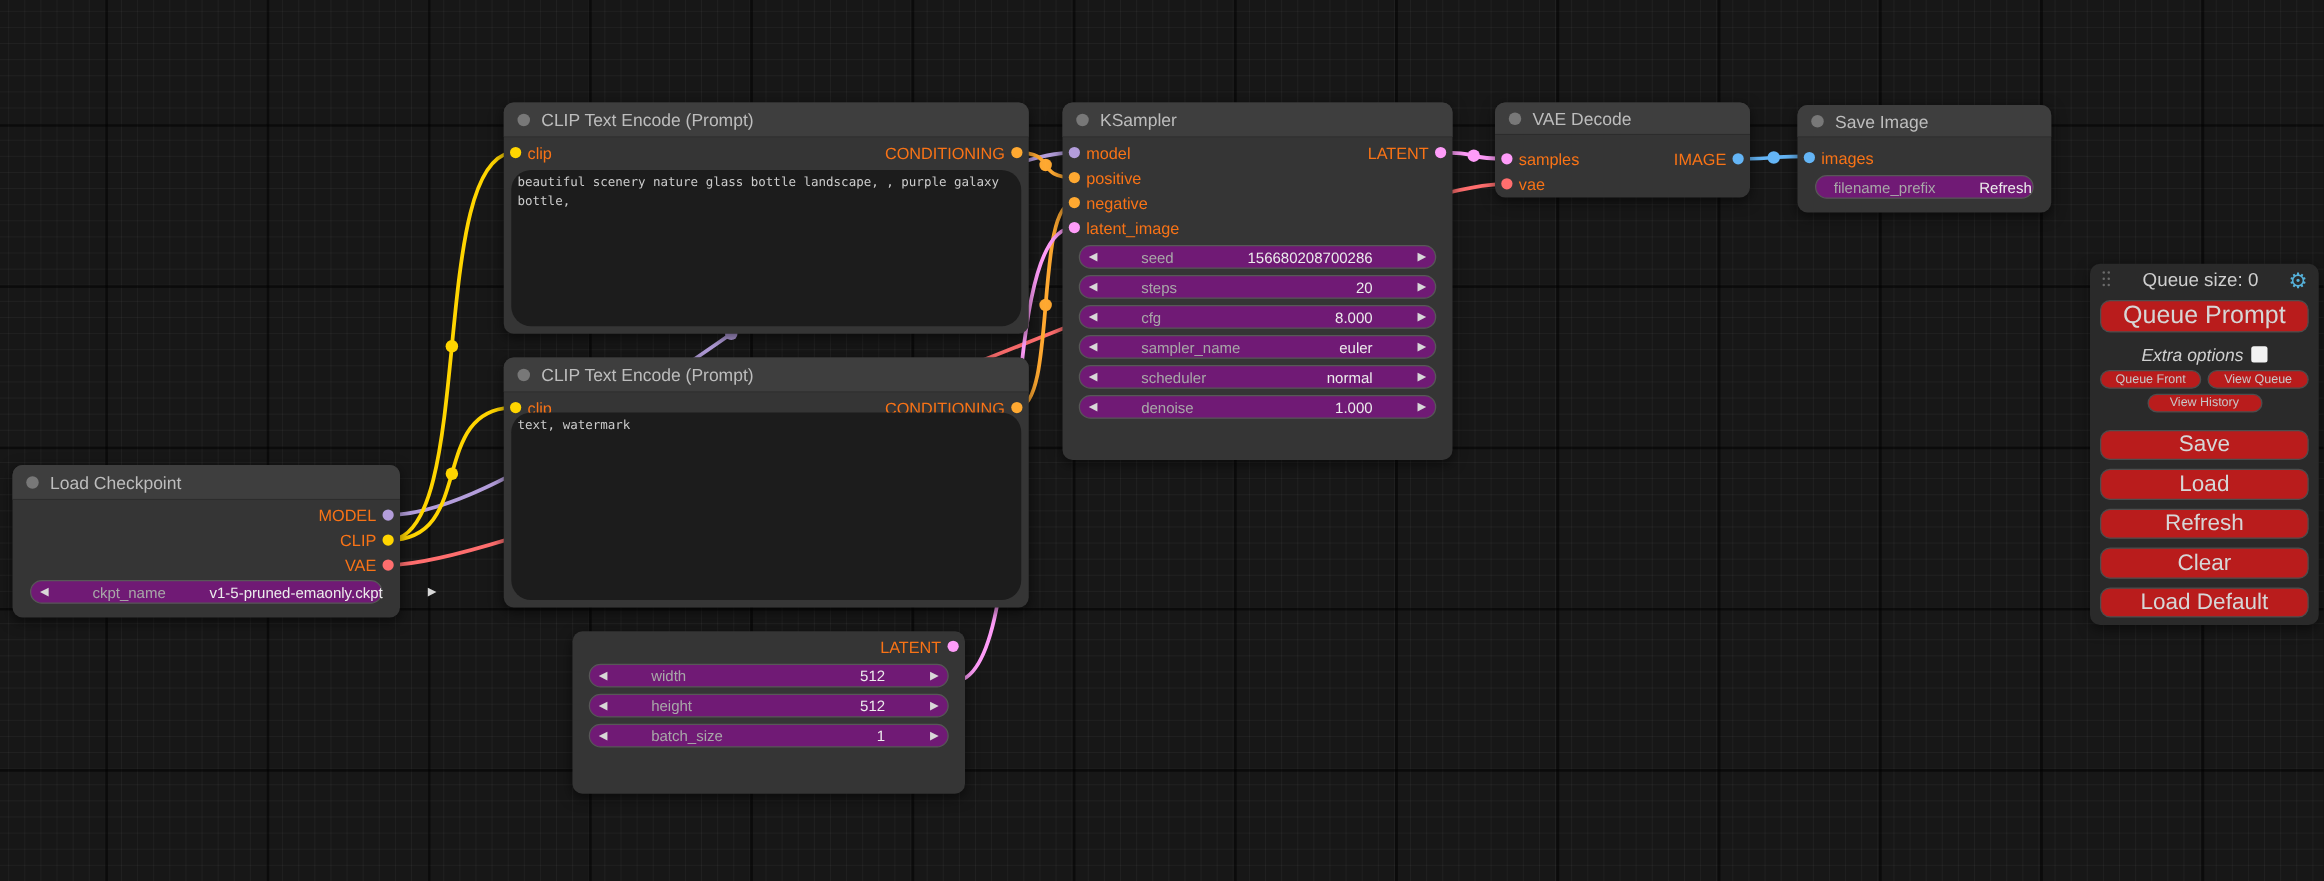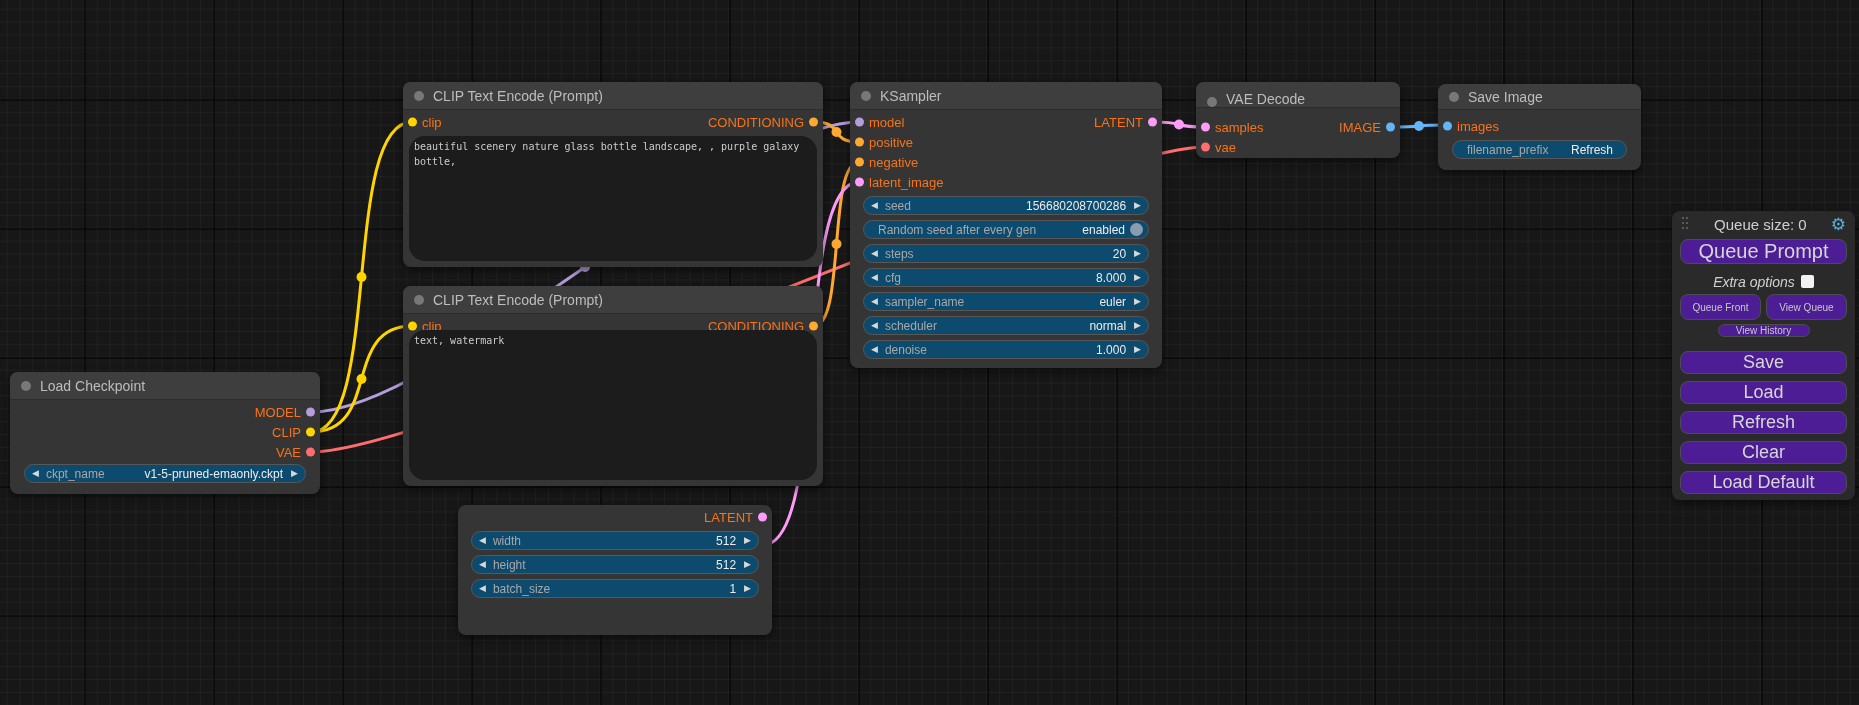--- a/index.html
+++ b/index.html
@@ -18,46 +18,46 @@
     box-shadow:0 3px 10px rgba(0,0,0,0.55);color:#c8c8c8;}
   .node-title{height:28px;background:#3e3e3e;border-radius:8px 8px 0 0;
     border-bottom:1px solid #2c2c2c;display:flex;align-items:center;
     padding:0 11px;gap:9px;font-size:14px;color:#bdbdbd;box-sizing:border-box;}
   .collapse-dot{width:10px;height:10px;border-radius:50%;background:#787878;flex:0 0 auto;}
   .prow{position:relative;height:20px;display:flex;align-items:center;font-size:13px;color:#f97316;}
   .pin-in{position:absolute;left:5px;top:50%;transform:translateY(-50%);width:9px;height:9px;border-radius:50%;}
   .pin-out{position:absolute;right:5px;top:50%;transform:translateY(-50%);width:9px;height:9px;border-radius:50%;}
   .in-label{margin-left:19px;}
   .out-label{margin-left:auto;margin-right:19px;}
-  .widget{height:19px;background:#0c4a6e;border:1px solid #575757;border-radius:10px;
-    display:flex;align-items:center;padding:0 7px;font-size:12px;box-sizing:border-box;}
+  .widget{height:19px;background:#701a75;border:1px solid #575757;border-radius:10px;
+    display:flex;align-items:center;padding:0 7px;font-size:12px;box-sizing:border-box;gap:28px;}
   .warrow{color:#d8d8d8;font-size:9px;line-height:1;flex:0 0 auto;}
   .wlabel{color:#a8a8a8;margin:0 7px;white-space:nowrap;}
   .wvalue{color:#ececec;margin-left:auto;margin-right:8px;white-space:nowrap;}
   .toggle-dot{width:13px;height:13px;border-radius:50%;background:#8a9db0;flex:0 0 auto;margin-right:-2px;}
   .textbox{position:absolute;left:6px;right:6px;background:#1c1c1c;border-radius:16px;
     font-family:"DejaVu Sans Mono",monospace;font-size:10px;line-height:1.45;color:#cccccc;
     padding:4px 5px;white-space:pre-wrap;box-sizing:border-box;overflow:hidden;}
   
   #menu{position:absolute;left:1672px;top:211px;width:183px;height:289px;z-index:3;
     background:#2a2a2a;border-radius:8px;box-shadow:0 3px 10px rgba(0,0,0,0.5);
     box-sizing:border-box;padding:5px 8px 6px;display:flex;flex-direction:column;}
   .menu-head{display:flex;align-items:center;height:18px;margin-bottom:6px;}
   .drag-handle{display:grid;grid-template-columns:4px 4px;grid-auto-rows:5px;margin-left:2px;}
   .drag-handle i{width:2px;height:2px;border-radius:50%;background:#6a6a6a;}
   .queue-size{flex:1;text-align:center;font-size:15px;color:#cfcfcf;}
   .gear{color:#55b1da;font-size:17px;line-height:1;margin-right:1px;}
-  .btn{background:#4c1d95;border:1px solid #4d4d4d;border-radius:8px;color:#d6d6d6;
+  .btn{background:#b91c1c;border:1px solid #4d4d4d;border-radius:8px;color:#d6d6d6;
     display:flex;align-items:center;justify-content:center;box-sizing:border-box;cursor:default;}
   .btn-queue{height:27px;font-size:20px;margin-bottom:10px;}
   .extra-row{display:flex;align-items:center;justify-content:center;gap:6px;height:15px;
     font-size:14px;color:#d0d0d0;margin-bottom:5px;font-style:italic;}
   .checkbox{width:13px;height:13px;background:#f2f2f2;border-radius:2px;}
   .small-row{display:flex;gap:5px;margin-bottom:4px;}
-  .btn-small{height:26px;font-size:10px;border-radius:8px;flex:1;color:#c8c8c8;}
+  .btn-small{height:15px;font-size:10px;border-radius:8px;flex:1;color:#c8c8c8;}
   .btn-hist{height:15px;font-size:10px;border-radius:8px;width:92px;margin:0 auto 14px;color:#c8c8c8;}
   .btn-big{height:25px;font-size:18px;margin-bottom:7px;}
 </style>
 </head>
 <body>
 
 <div id="stage">
   <svg id="wires" width="1859" height="705">
       <path d="M 311 412 C 441 412, 729 122, 859 122" stroke="#B39DDB" stroke-width="3" fill="none"></path>
       <circle cx="585" cy="267" r="5" fill="#B39DDB"></circle>
@@ -158,25 +158,20 @@
         <span class="pin-in" style="background-color: rgb(255, 156, 249);"></span>
         <span class="in-label">latent_image</span>
       </div>
       <div class="widget" style="margin:4px 13px 5px;">
         <span class="warrow">◀</span>
         <span class="wlabel">seed</span>
         <span class="wvalue">156680208700286</span>
         <span class="warrow">▶</span>
       </div>
       <div class="widget" style="margin:0 13px 5px;">
-        <span class="wlabel">Random seed after every gen</span>
-        <span class="wvalue" style="margin-right:5px;">enabled</span>
-        <span class="toggle-dot"></span>
-      </div>
-      <div class="widget" style="margin:0 13px 5px;">
         <span class="warrow">◀</span>
         <span class="wlabel">steps</span>
         <span class="wvalue">20</span>
         <span class="warrow">▶</span>
       </div>
       <div class="widget" style="margin:0 13px 5px;">
         <span class="warrow">◀</span>
         <span class="wlabel">cfg</span>
         <span class="wvalue">8.000</span>
         <span class="warrow">▶</span>
@@ -196,21 +191,21 @@
       <div class="widget" style="margin:0 13px 0;">
         <span class="warrow">◀</span>
         <span class="wlabel">denoise</span>
         <span class="wvalue">1.000</span>
         <span class="warrow">▶</span>
       </div>
     </div>
   </div>
 
   <div class="node" style="left:1196px;top:82px;width:204px;height:76px;">
-    <div class="node-title" style="height:26px;align-items:flex-end;">
+    <div class="node-title" style="height:26px;">
       <span class="collapse-dot"></span>
       <span>VAE Decode</span>
     </div>
     <div style="padding-top:9px;">
       <div class="prow">
         <span class="pin-in" style="background-color: rgb(255, 156, 249);"></span>
         <span class="in-label">samples</span>
         <span class="out-label">IMAGE</span>
         <span class="pin-out" style="background-color: rgb(100, 181, 246);"></span>
       </div>

